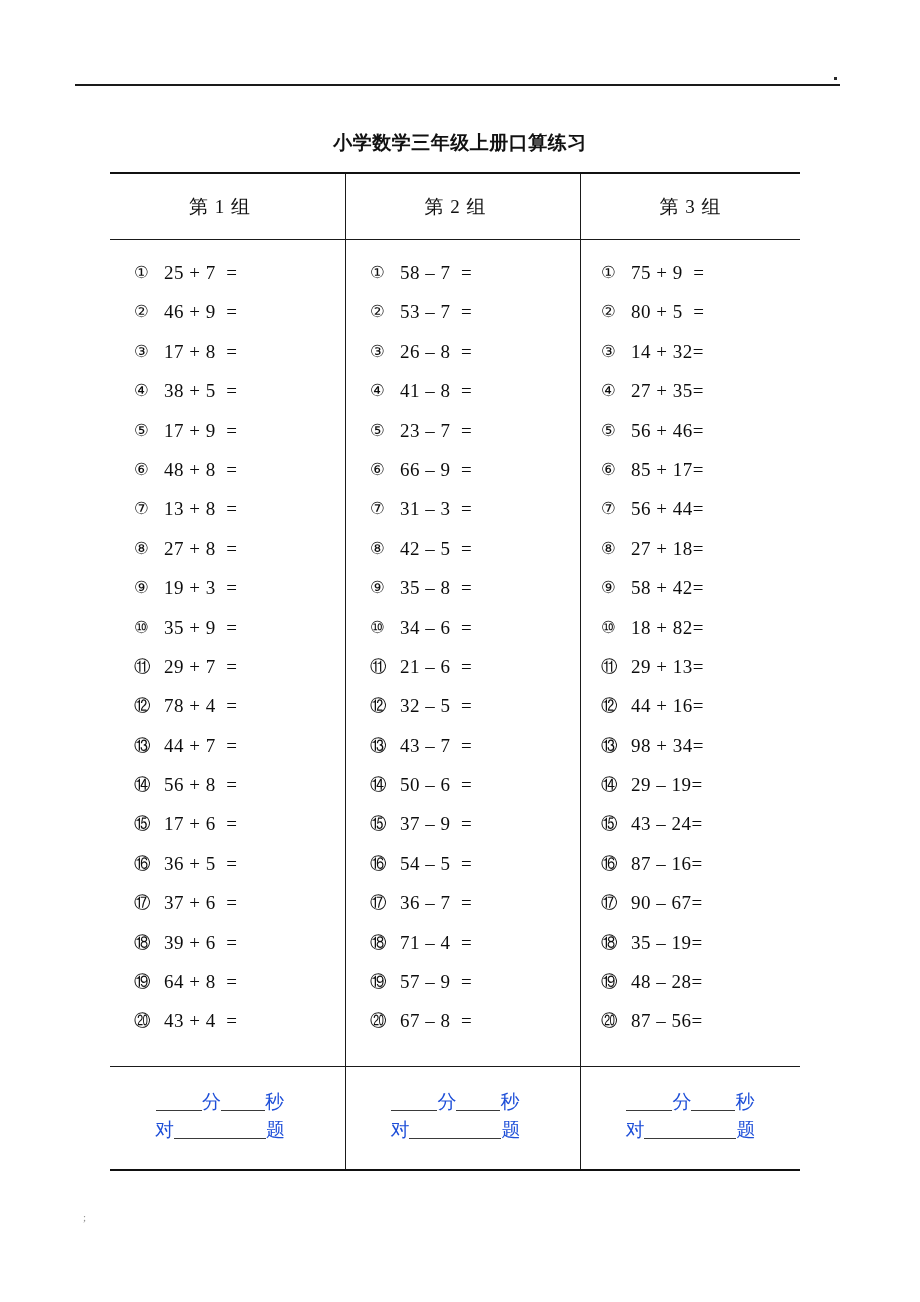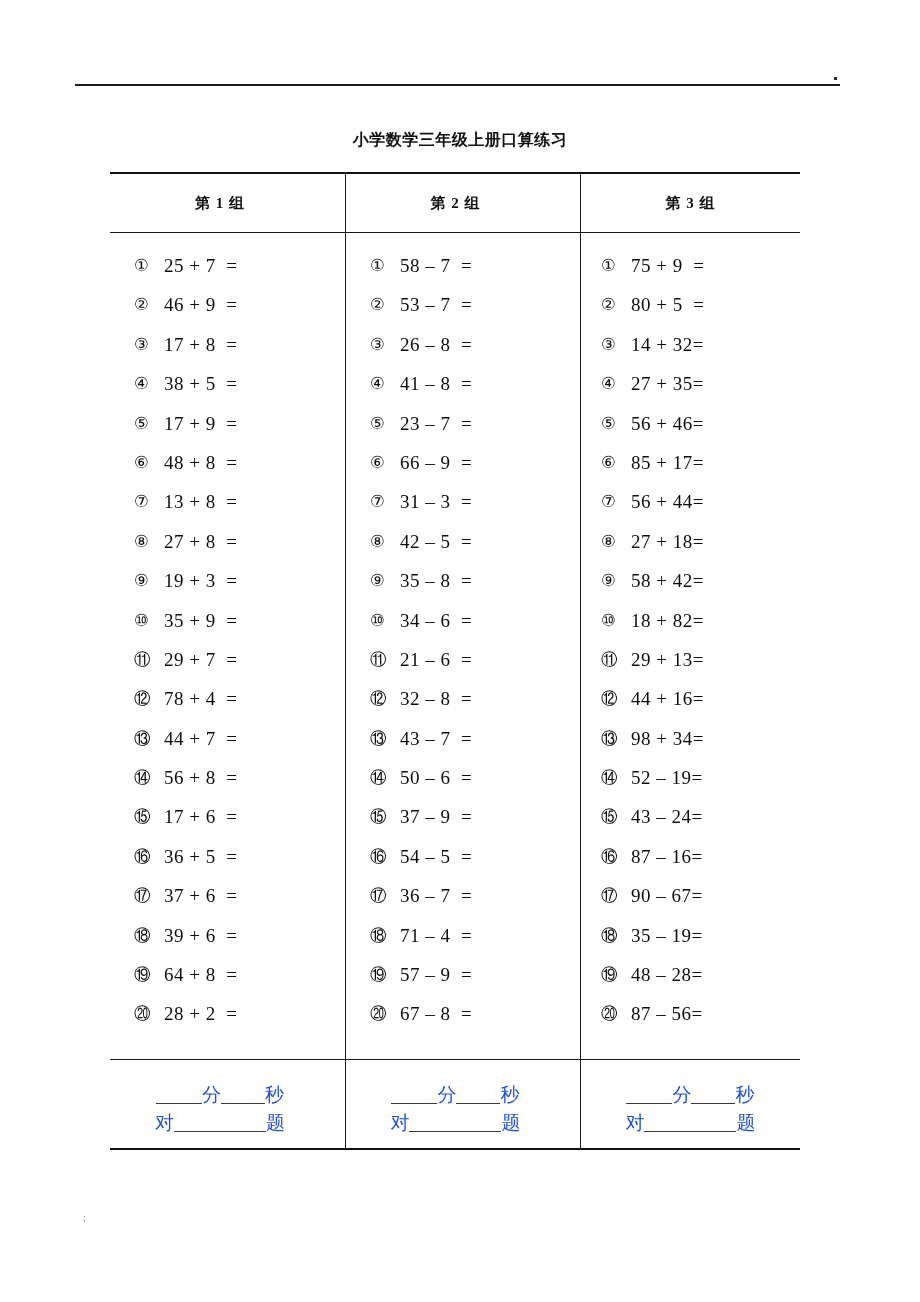--- a/index.html
+++ b/index.html
@@ -52,21 +52,21 @@
 
   
   .doc-title {
     position: absolute;
     left: 0;
     right: 0;
     top: 130px;
     text-align: center;
     font-family: Liberation Mono, monospace;
     font-weight: bold;
-    font-size: 16px;
+    font-size: 19px;
     letter-spacing: 0.5px;
     color: #111111;
     white-space: nowrap;
   }
 
   
   .sheet {
     position: absolute;
     left: 110px;
     top: 172px;
@@ -91,25 +91,24 @@
     box-sizing: border-box;
     position: relative;
   }
   .col + .col {
     border-left: 1.5px solid #1a1a1a;
     margin-left: 15px;
   }
 
   .group-label {
     text-align: center;
-    font-size: 15px;
+    font-size: 19px;
     padding: 20px 0 19px 0;
     letter-spacing: 1px;
     color: #101010;
-    font-weight: bold;
   }
 
   .problems {
     padding: 22px 0 16px 0;
   }
   .prob {
     display: flex;
     align-items: baseline;
     height: 39.4px;
     font-size: 19px;
@@ -132,21 +131,21 @@
   
   .col-3 .prob { padding-left: 20px; }
 
   .footline {
     text-align: center;
     font-size: 19px;
     white-space: pre;
     color: #1d4ed8;
   }
   .footline.a { padding: 22px 0 2px 0; }
-  .footline.b { padding: 0 0 12px 0; }
+  .footline.b { padding: 0 0 26px 0; }
   .blank {
     display: inline-block;
     border-bottom: 1.4px solid #3a3a3a;
     vertical-align: -3px;
   }
   .blank.w1 { width: 46px; }
   .blank.w2 { width: 44px; }
   .blank.w3 { width: 92px; }
 </style>
 </head>
@@ -247,21 +246,21 @@
           <div class="prob">
               <span class="idx">⑱</span>
               <span class="expr">39 + 6  =</span>
             </div>
           <div class="prob">
               <span class="idx">⑲</span>
               <span class="expr">64 + 8  =</span>
             </div>
           <div class="prob">
               <span class="idx">⑳</span>
-              <span class="expr">28 + 2  =</span>
+              <span class="expr">43 + 4  =</span>
             </div>
         </div>
       </div>
 
       <div class="col col-2">
         <div class="problems">
           <div class="prob">
               <span class="idx">①</span>
               <span class="expr">58 – 7  =</span>
             </div>
@@ -300,21 +299,21 @@
           <div class="prob">
               <span class="idx">⑩</span>
               <span class="expr">34 – 6  =</span>
             </div>
           <div class="prob">
               <span class="idx">⑪</span>
               <span class="expr">21 – 6  =</span>
             </div>
           <div class="prob">
               <span class="idx">⑫</span>
-              <span class="expr">32 – 8  =</span>
+              <span class="expr">32 – 5  =</span>
             </div>
           <div class="prob">
               <span class="idx">⑬</span>
               <span class="expr">43 – 7  =</span>
             </div>
           <div class="prob">
               <span class="idx">⑭</span>
               <span class="expr">50 – 6  =</span>
             </div>
           <div class="prob">
@@ -393,21 +392,21 @@
           <div class="prob">
               <span class="idx">⑫</span>
               <span class="expr">44 + 16=</span>
             </div>
           <div class="prob">
               <span class="idx">⑬</span>
               <span class="expr">98 + 34=</span>
             </div>
           <div class="prob">
               <span class="idx">⑭</span>
-              <span class="expr">52 – 19=</span>
+              <span class="expr">29 – 19=</span>
             </div>
           <div class="prob">
               <span class="idx">⑮</span>
               <span class="expr">43 – 24=</span>
             </div>
           <div class="prob">
               <span class="idx">⑯</span>
               <span class="expr">87 – 16=</span>
             </div>
           <div class="prob">

